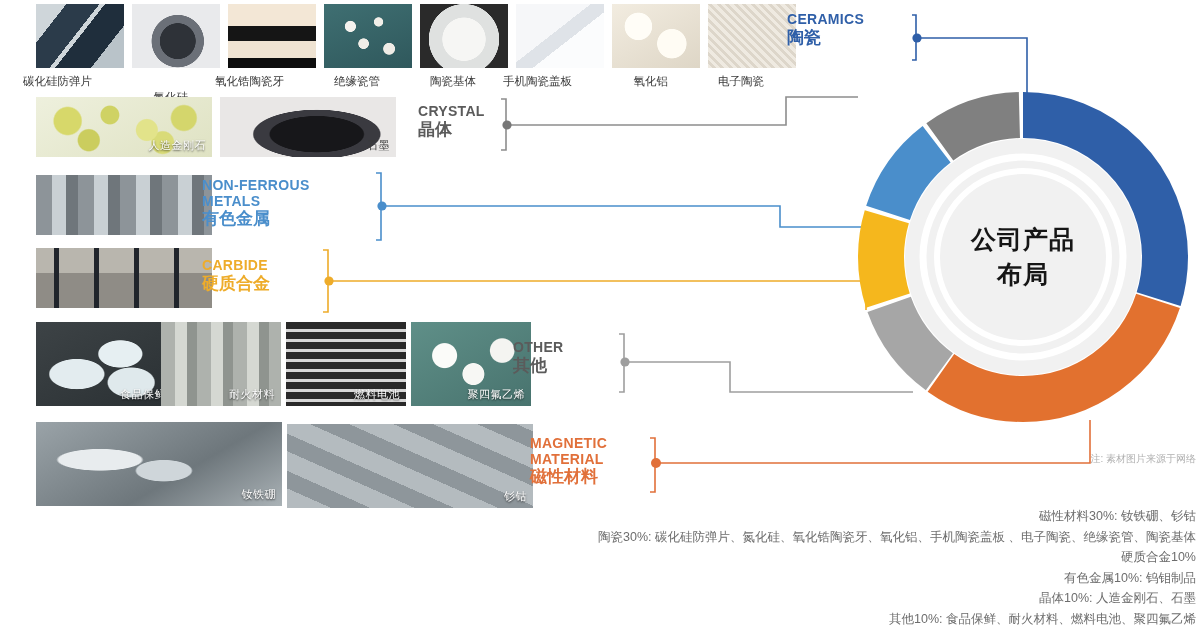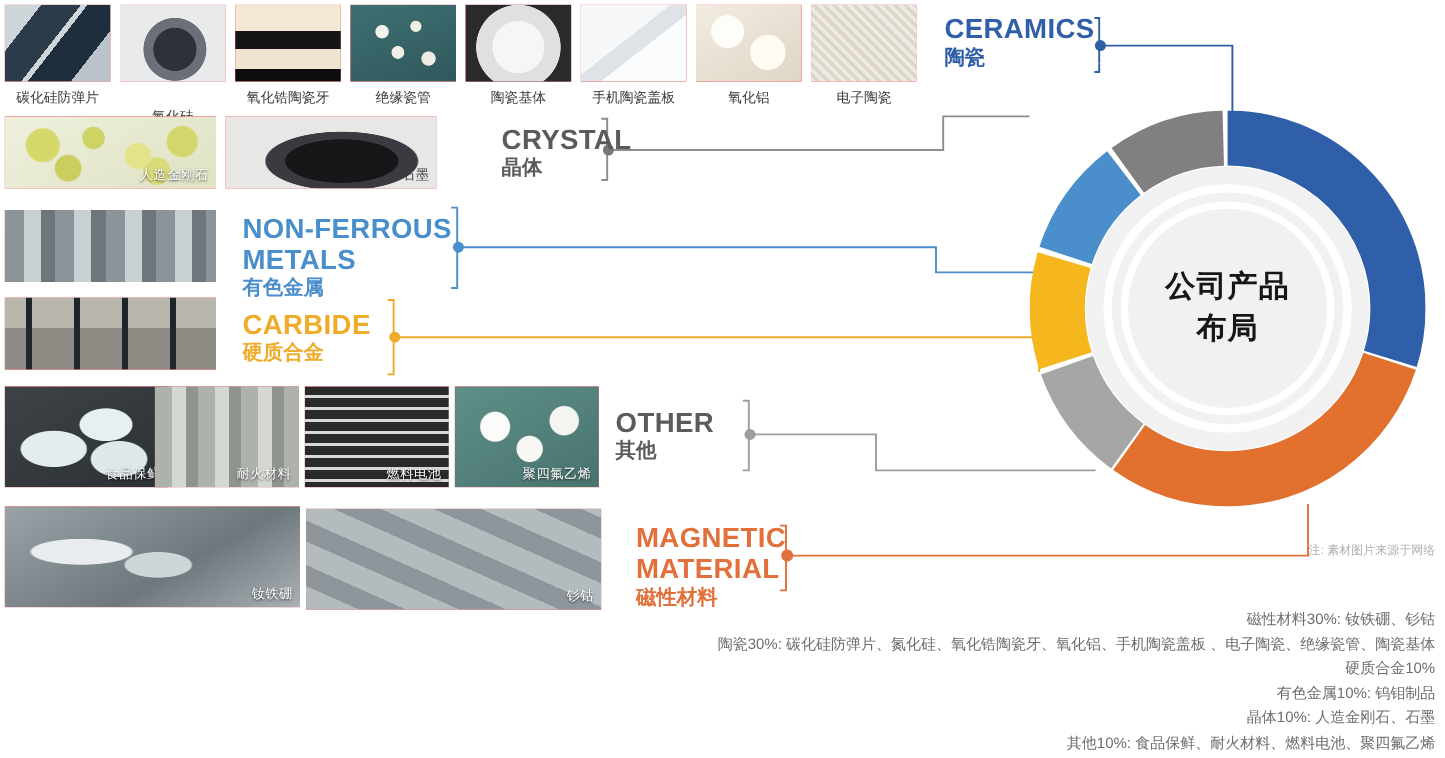--- a/index.html
+++ b/index.html
@@ -4,31 +4,31 @@
 <style>
   html,body{margin:0;padding:0;background:#ffffff;}
   body{
     width:1204px;height:632px;position:relative;overflow:hidden;
     font-family:"Liberation Sans","DejaVu Sans",sans-serif;
     color:#333;
   }
   .stage{position:absolute;left:0;top:0;width:1204px;height:632px;}
 
   
-  .tile{position:absolute;overflow:hidden;background:#ef4444;}
+  .tile{position:absolute;overflow:hidden;background:#ec4899;margin-left:32px;}
   .tile .ph{position:absolute;inset:0;}
   .tile .cap-in{
     position:absolute;right:6px;bottom:4px;
     font-size:11px;color:#ffffff;letter-spacing:.5px;
     text-shadow:0 1px 2px rgba(0,0,0,.75);
     white-space:nowrap;
   }
   .cap-below{
     position:absolute;font-size:11.5px;color:#3a3a3a;
-    text-align:center;white-space:nowrap;
+    text-align:right;white-space:nowrap;
   }
 
   
   .ph-sic{background:
      linear-gradient(128deg,#cfd6da 0 22%,#2b3b4a 22% 46%,#cfd6da 46% 50%,#1f2e3c 50% 76%,#b9c3c9 76% 100%),
      #c3ccd2;}
   .ph-si3n4{background:
      radial-gradient(circle at 52% 58%,#2e3238 0 30%,#6b7078 31% 44%,#e9eaec 45% 100%),
      #eceef0;}
   .ph-zr{background:
@@ -87,21 +87,21 @@
   .ph-ndfeb{background:
      radial-gradient(ellipse at 26% 45%,#e8ecee 0 16%,transparent 17%),
      radial-gradient(ellipse at 52% 58%,#cfd6da 0 15%,transparent 16%),
      linear-gradient(150deg,#9aa3a8,#6e777c 60%,#aab2b6);}
   .ph-smco{background:
      repeating-linear-gradient(24deg,#b4bbbf 0 18px,#8e969b 18px 34px),
      linear-gradient(160deg,#cdd3d6,#9aa2a7);}
 
   
   .cat{position:absolute;line-height:1.12;font-weight:700;white-space:nowrap;}
-  .cat .en{display:block;font-size:23px;letter-spacing:.3px;}
+  .cat .en{display:block;font-size:14px;letter-spacing:.3px;}
   .cat .cn{display:block;font-size:17px;}
   .c-ceramics{color:#2f5fa8;}
   .c-crystal{color:#5b5b5b;}
   .c-nonferrous{color:#4a8ecb;}
   .c-carbide{color:#eeac2a;}
   .c-other{color:#5b5b5b;}
   .c-magnetic{color:#e1703a;}
 
   
   .conn{position:absolute;left:0;top:0;width:1204px;height:632px;overflow:visible;}

